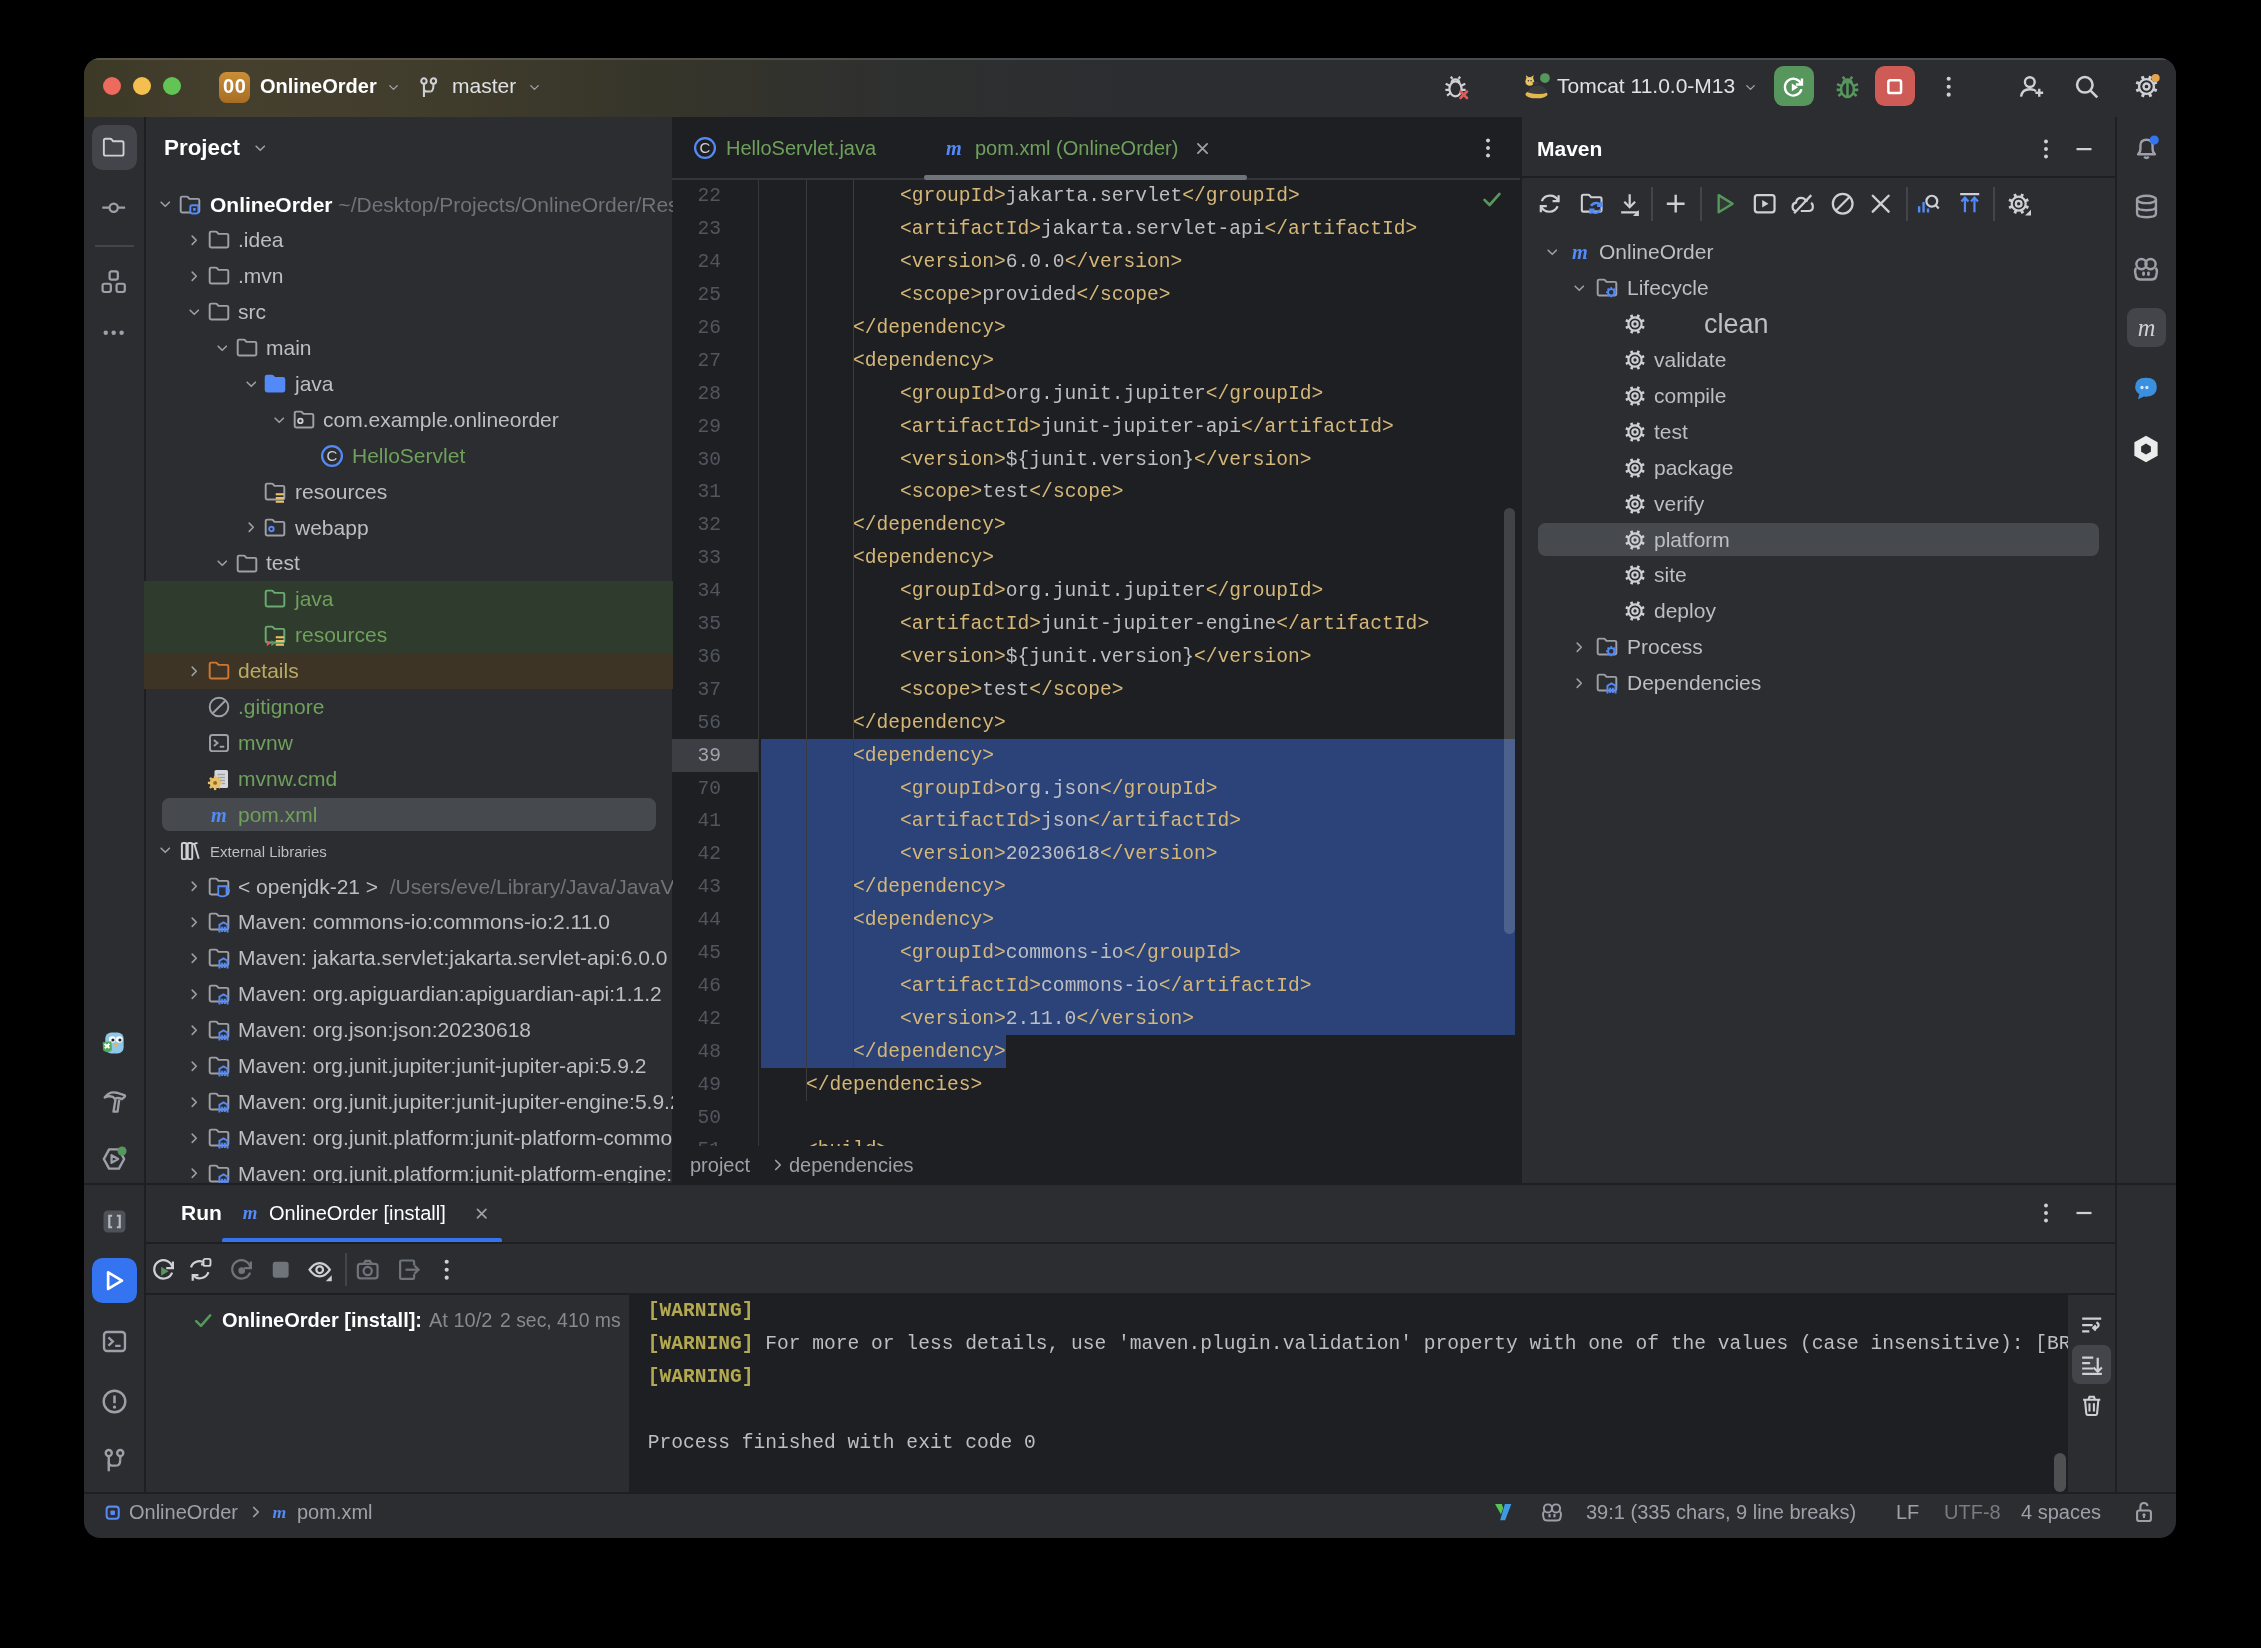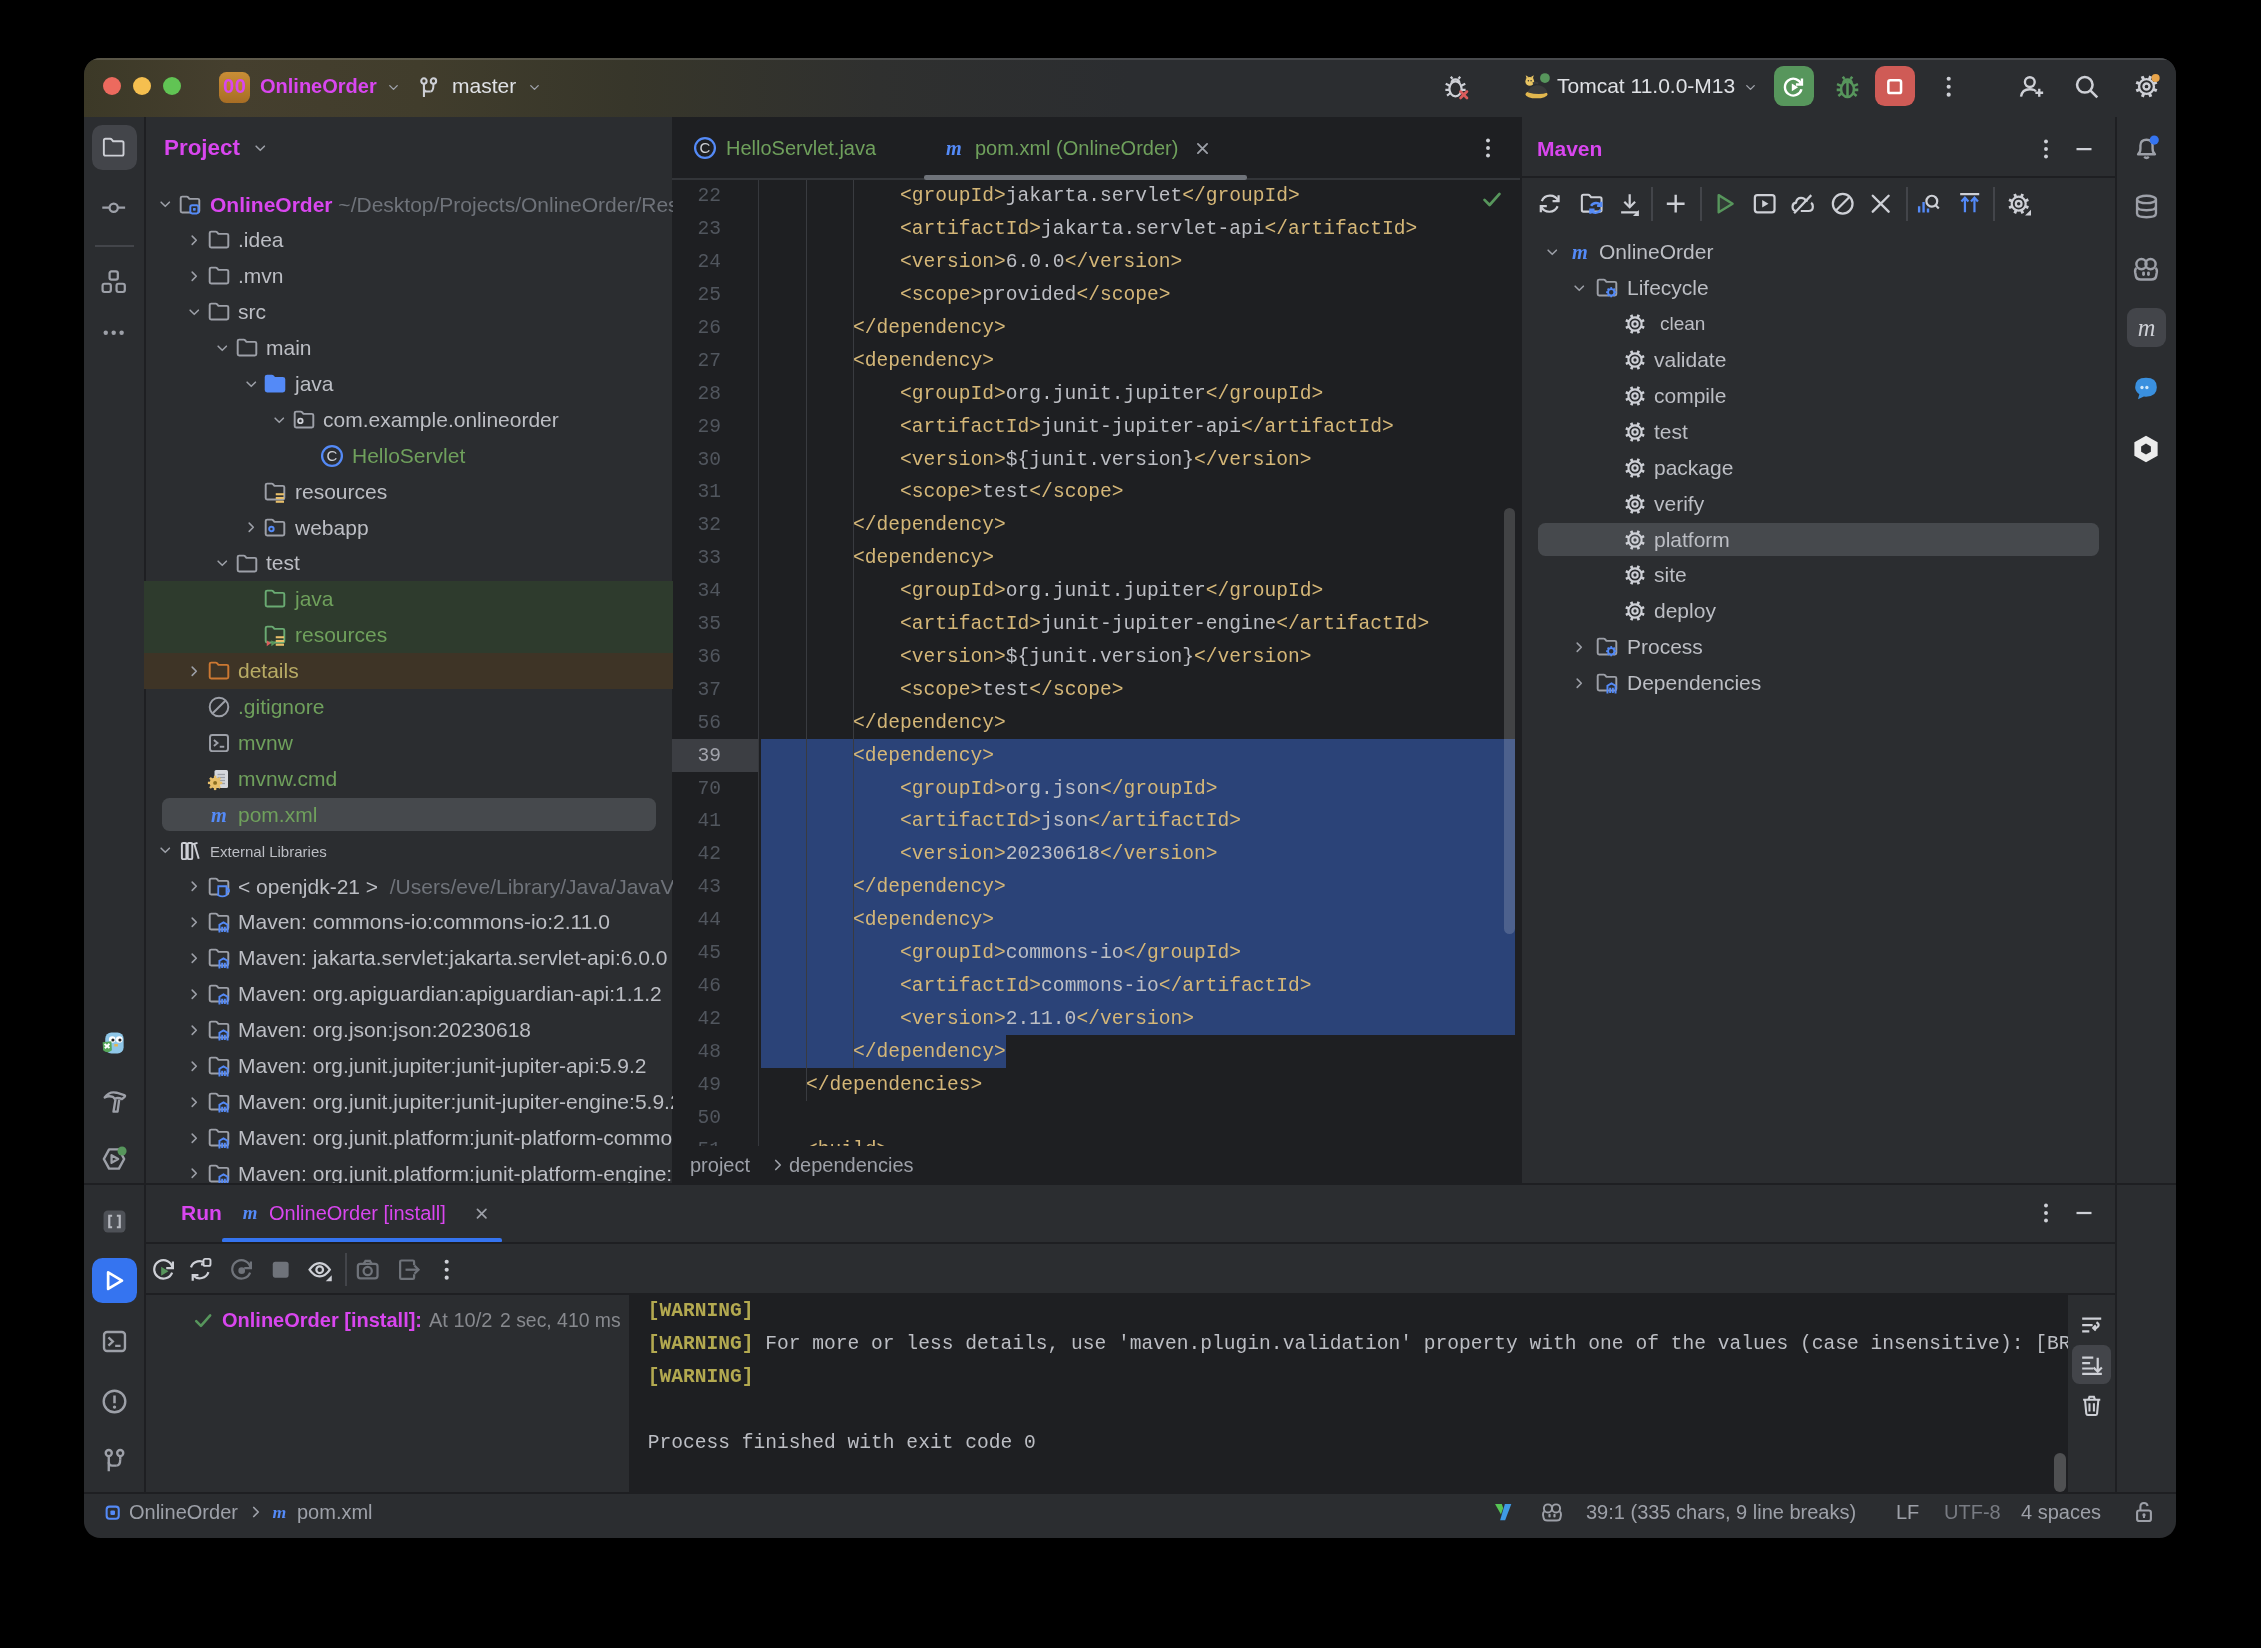--- a/index.html
+++ b/index.html
@@ -1,20 +1,20 @@
 <!DOCTYPE html>
 <html style="font-size:12px"><head><meta charset="utf-8">
 <style>
 * { margin:0; padding:0; box-sizing:border-box; }
 html,body { width:2261px; height:1648px; background:#000; overflow:hidden; }
 body, .t { font-family:"Liberation Sans",sans-serif; }
 .abs { position:absolute; }
 #win { position:absolute; left:84px; top:58px; width:2092px; height:1480px; background:#2b2d30; border-radius:16.5px; overflow:hidden; }
 .t { transform:translateY(-50%); white-space:nowrap; color:#bcbec4; }
-.w { color:#d946ef; }
+.w { color:#ffffff; }
 .b { font-weight:bold; }
 .grn { color:#6fa05c; }
 .olv { color:#b8ab65; }
 .dim { color:#6f737a; }
 .dim2 { color:#87898e; }
 .mono { font-family:"Liberation Mono",monospace; font-size:19.6px; white-space:pre; color:#bcbec4; }
 .gold { color:#d5b778; }
 .code { color:#bcbec4; }
 .warn { color:#b3a950; font-weight:bold; }
 </style></head>
@@ -684,21 +684,21 @@
         <path d="M9.72 12.05 L10.58 14.08" stroke="#ced0d6" stroke-width="1.8"></path>
         <path d="M6.35 12.08 L5.53 14.12" stroke="#ced0d6" stroke-width="1.8"></path>
         <path d="M3.95 9.72 L1.92 10.58" stroke="#ced0d6" stroke-width="1.8"></path>
         <path d="M3.92 6.35 L1.88 5.53" stroke="#ced0d6" stroke-width="1.8"></path>
         <path d="M6.28 3.95 L5.42 1.92" stroke="#ced0d6" stroke-width="1.8"></path>
         <path d="M9.65 3.92 L10.47 1.88" stroke="#ced0d6" stroke-width="1.8"></path>
         <path d="M12.05 6.28 L14.08 5.42" stroke="#ced0d6" stroke-width="1.8"></path>
         <circle cx="8" cy="8" r="4.4" fill="none" stroke="#ced0d6" stroke-width="1.4"></circle>
         <circle cx="8" cy="8" r="1.8" stroke="#ced0d6" stroke-width="1.4" fill="none"></circle>
       </svg></div>
-    <div class="abs t " style="left:1576px;top:266px;font-size:19px;color:#bcbec4">clean</div>
+    <div class="abs t " style="left:1620px;top:266px;font-size:27px;color:#bcbec4">clean</div>
     <div class="abs" style="left:1539px;top:290px;width:24px;height:24px"><svg width="24" height="24" viewBox="0 0 16 16" fill="none">
         <path d="M12.08 9.65 L14.12 10.47" stroke="#ced0d6" stroke-width="1.8"></path>
         <path d="M9.72 12.05 L10.58 14.08" stroke="#ced0d6" stroke-width="1.8"></path>
         <path d="M6.35 12.08 L5.53 14.12" stroke="#ced0d6" stroke-width="1.8"></path>
         <path d="M3.95 9.72 L1.92 10.58" stroke="#ced0d6" stroke-width="1.8"></path>
         <path d="M3.92 6.35 L1.88 5.53" stroke="#ced0d6" stroke-width="1.8"></path>
         <path d="M6.28 3.95 L5.42 1.92" stroke="#ced0d6" stroke-width="1.8"></path>
         <path d="M9.65 3.92 L10.47 1.88" stroke="#ced0d6" stroke-width="1.8"></path>
         <path d="M12.05 6.28 L14.08 5.42" stroke="#ced0d6" stroke-width="1.8"></path>
         <circle cx="8" cy="8" r="4.4" fill="none" stroke="#ced0d6" stroke-width="1.4"></circle>

